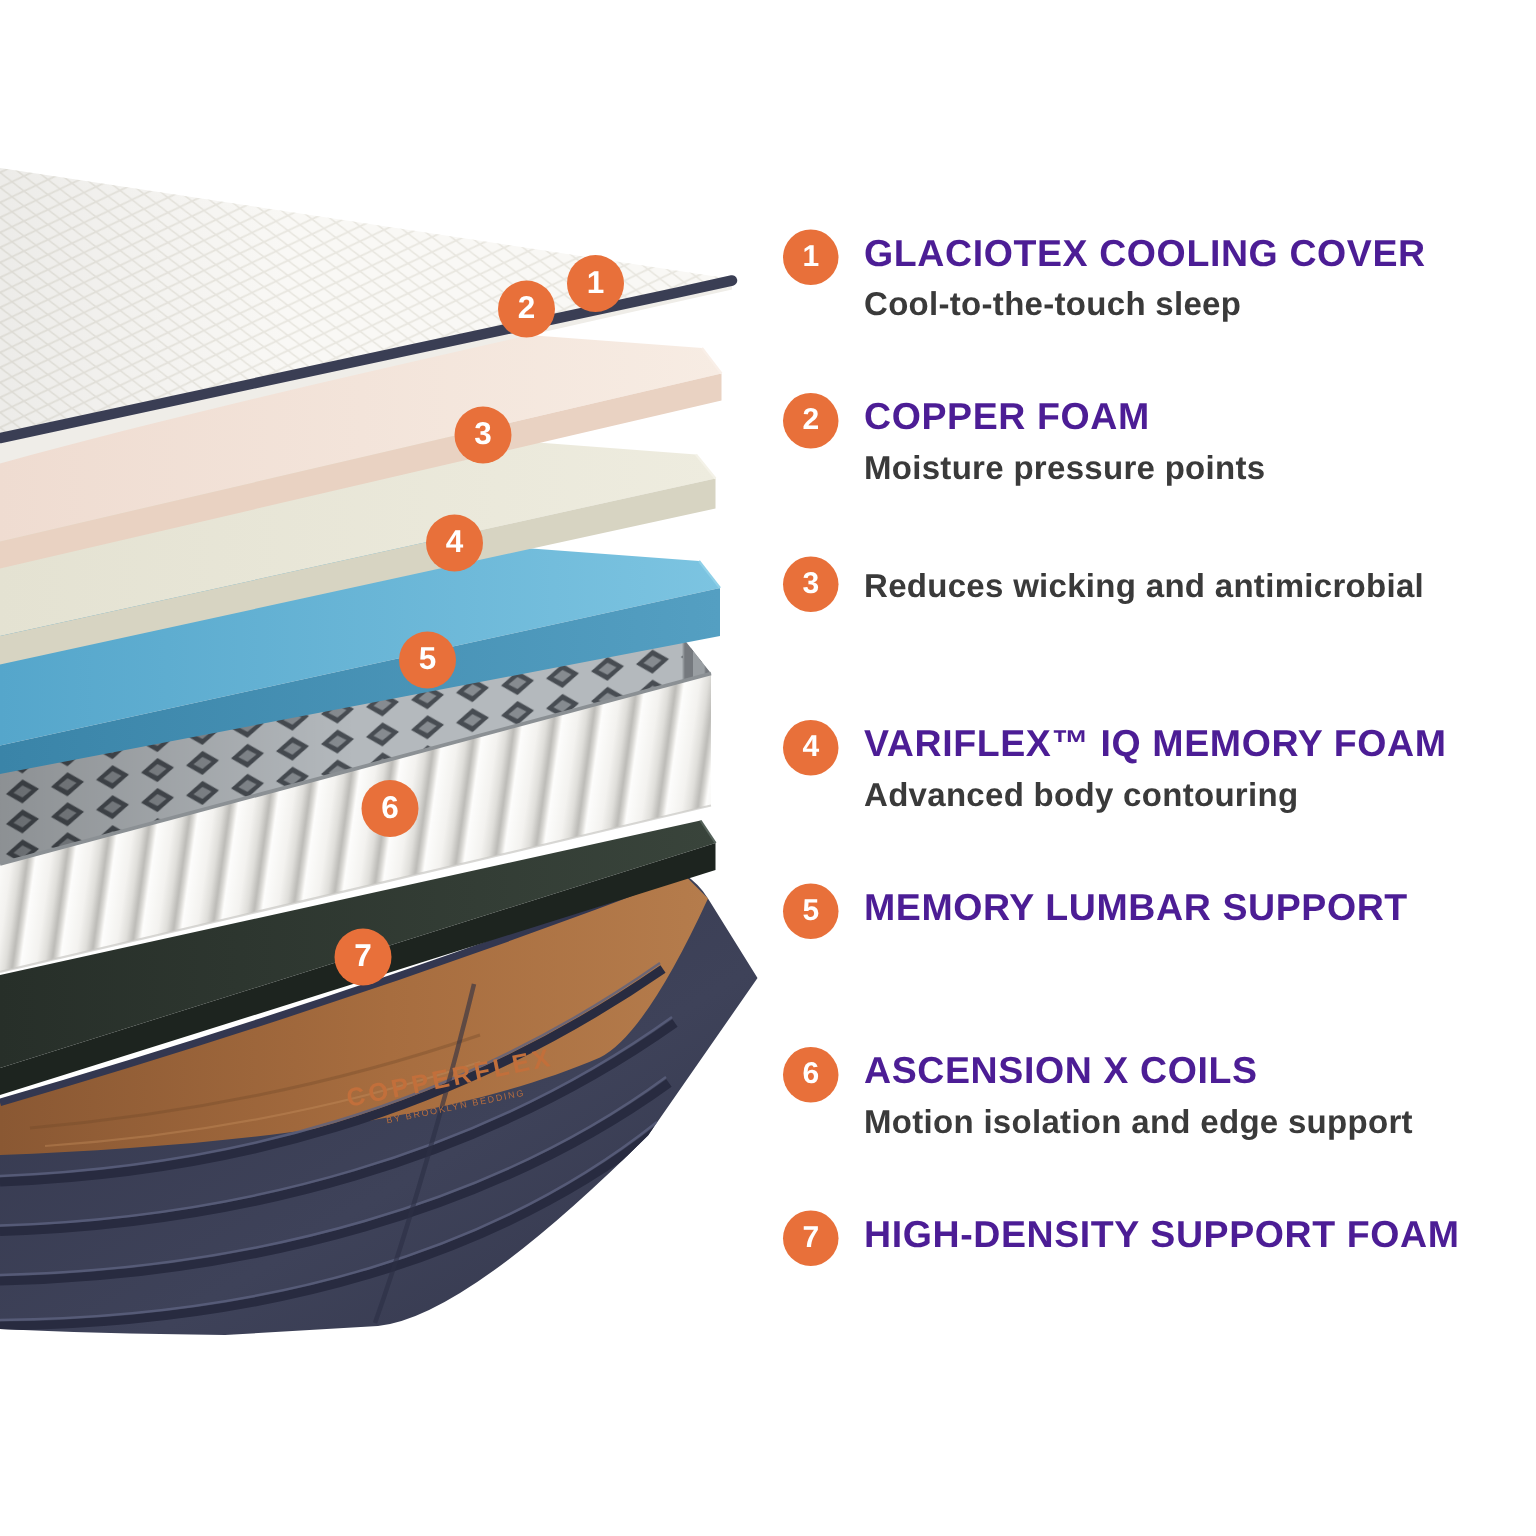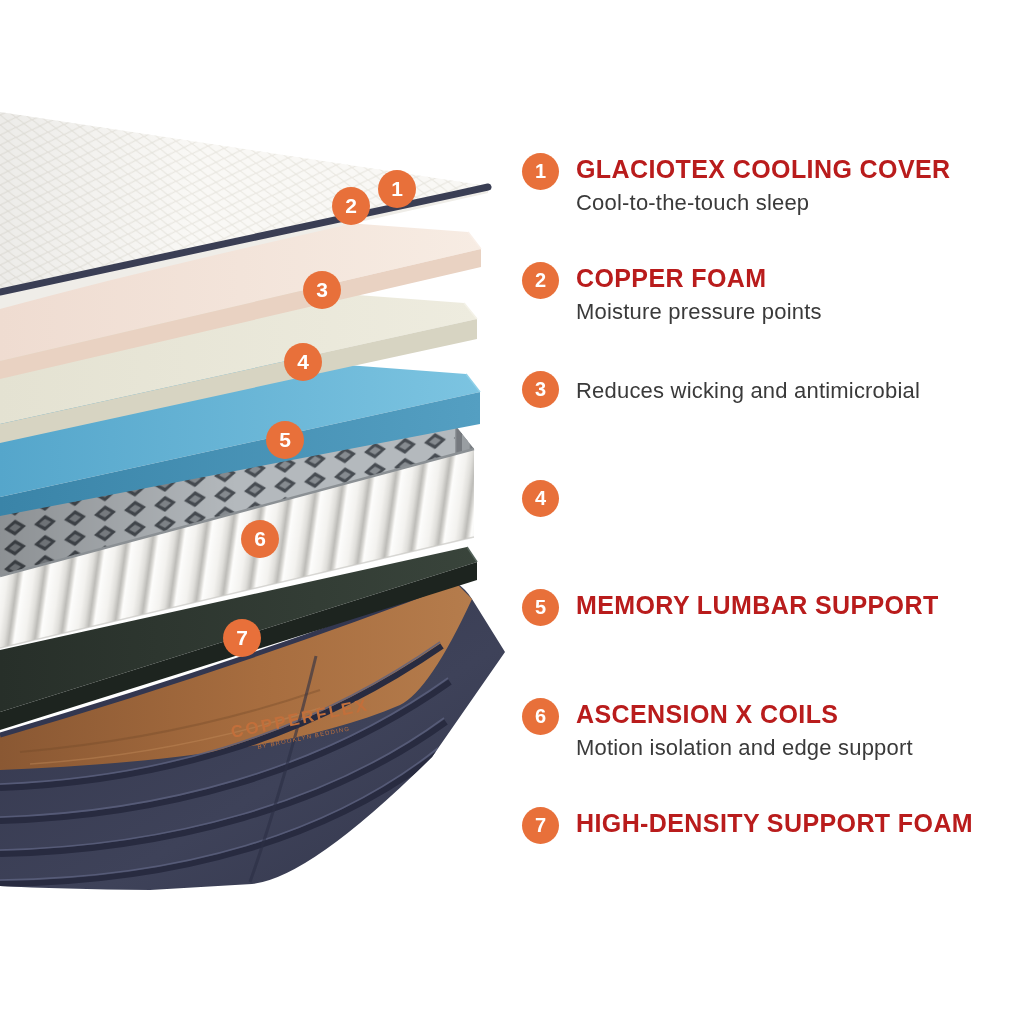--- a/index.html
+++ b/index.html
@@ -12,23 +12,23 @@
            background:var(--accent,#E8703A);color:#fff;display:flex;align-items:center;
            justify-content:center;font-size:21px;font-weight:bold;z-index:5;}
 
   
   .legend{position:absolute;left:522px;top:0;width:500px;height:1024px;z-index:4;}
   .legend-item{position:absolute;left:0;display:flex;align-items:flex-start;}
   .legend-badge{flex:0 0 auto;width:37px;height:37px;border-radius:50%;
                 background:var(--accent,#E8703A);color:#fff;display:flex;align-items:center;
                 justify-content:center;font-size:20px;font-weight:bold;}
   .legend-text{margin-left:17px;}
-  .legend-title{font-size:25px;font-weight:bold;color:#b91c1c;letter-spacing:.4px;
+  .legend-title{font-size:25px;font-weight:bold;color:#4c1d95;letter-spacing:.4px;
                 line-height:28px;margin-top:2px;white-space:nowrap;}
-  .legend-desc{font-size:22px;font-weight:400;color:#3a3a3a;letter-spacing:.2px;
+  .legend-desc{font-size:22px;font-weight:700;color:#3a3a3a;letter-spacing:.2px;
                line-height:25px;margin-top:7px;white-space:nowrap;}
 </style>
 </head>
 <body>
 
 <div class="stage">
 
   <svg class="diagram-svg" width="1024" height="1024" viewBox="0 0 1024 1024">
     <defs>
 
@@ -200,20 +200,24 @@
 
     <div class="legend-item" style="top:371px">
       <div class="legend-badge">3</div>
       <div class="legend-text">
         <div class="legend-desc">Reduces wicking and antimicrobial</div>
       </div>
     </div>
 
     <div class="legend-item" style="top:480px">
       <div class="legend-badge">4</div>
+      <div class="legend-text">
+        <div class="legend-title">VARIFLEX™ IQ MEMORY FOAM</div>
+        <div class="legend-desc">Advanced body contouring</div>
+      </div>
     </div>
 
     <div class="legend-item" style="top:589px">
       <div class="legend-badge">5</div>
       <div class="legend-text">
         <div class="legend-title">MEMORY LUMBAR SUPPORT</div>
       </div>
     </div>
 
     <div class="legend-item" style="top:698px">

